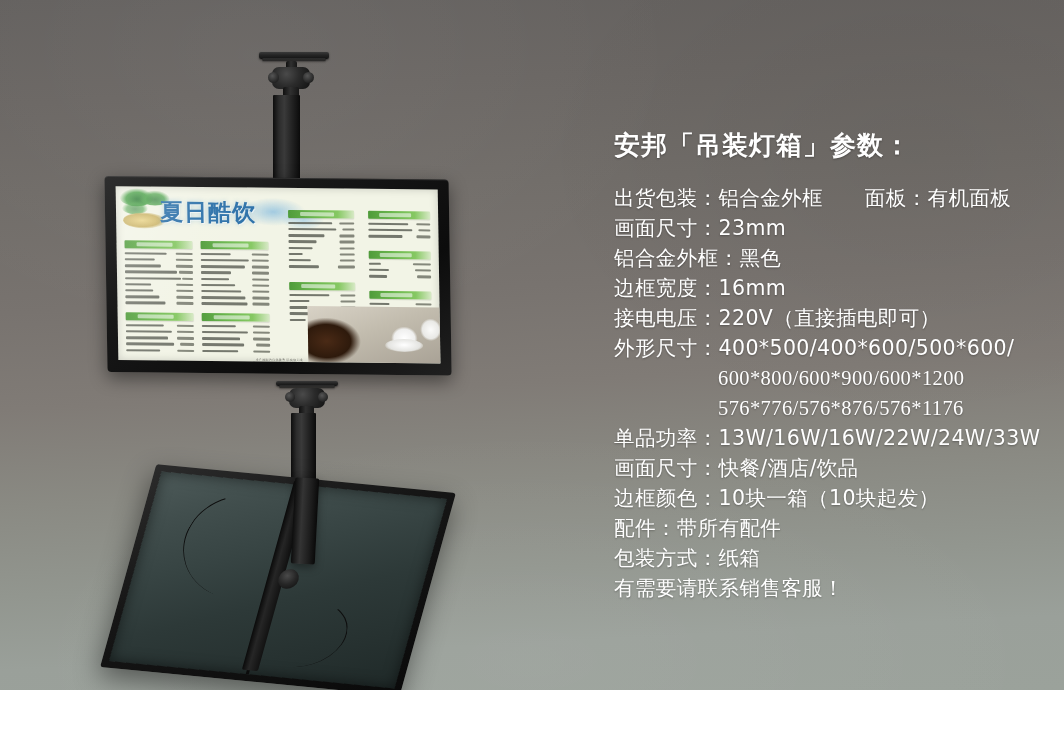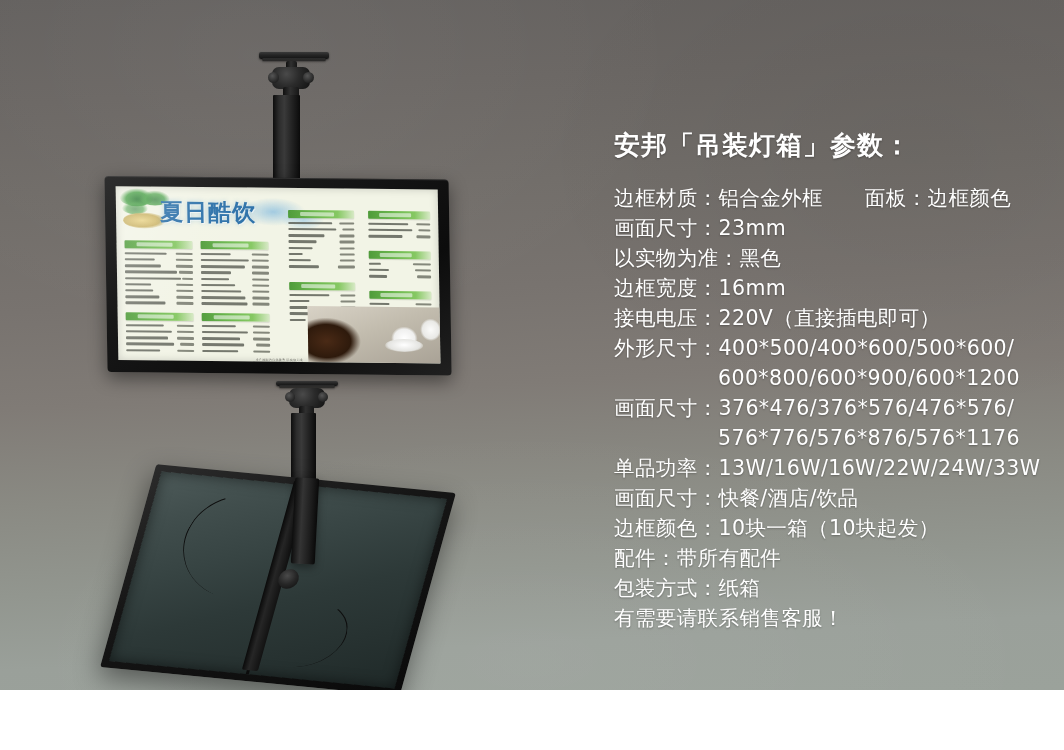--- a/index.html
+++ b/index.html
@@ -241,21 +241,21 @@
     letter-spacing:1px;
     margin-bottom:20px;
     white-space:nowrap;
   }
   .spec-line {
     font-size:20.5px;
     line-height:30px;
     letter-spacing:.4px;
     white-space:nowrap;
   }
-  .spec-line.indent { padding-left:104px; }
+  .spec-line.indent { padding-left:104px;font-family:Liberation Serif, serif; }
 </style>
 </head>
 <body>
 
 <div id="stage">
 
   <div>
     <div class="mount-plate" style="left:259px; top:52px; width:70px; height:7px;"></div>
     <div class="mount-plate" style="left:262px; top:58px; width:64px; height:3px; opacity:.75;"></div>
     <div class="mount-neck" style="left:286px; top:61px; width:11px; height:8px;"></div>
@@ -545,28 +545,27 @@
         <div class="rb-clamp" style="left:50%; top:44%; width:20px; height:20px;"></div>
       </div>
     </div>
   </div>
 
   <div class="rb-pole" style="left:293px; top:478px; width:24px; height:86px; transform:rotate(3deg);"></div>
 
   <div id="specs">
     <div id="spec-title">安邦「吊装灯箱」参数：</div>
     <div id="spec-list">
-        <div class="spec-line">边框材质：铝合金外框　　面板：边框颜色</div>
+        <div class="spec-line">出货包装：铝合金外框　　面板：有机面板</div>
         <div class="spec-line">画面尺寸：23mm</div>
-        <div class="spec-line">以实物为准：黑色</div>
+        <div class="spec-line">铝合金外框：黑色</div>
         <div class="spec-line">边框宽度：16mm</div>
         <div class="spec-line">接电电压：220V（直接插电即可）</div>
         <div class="spec-line">外形尺寸：400*500/400*600/500*600/</div>
         <div class="spec-line indent">600*800/600*900/600*1200</div>
-        <div class="spec-line">画面尺寸：376*476/376*576/476*576/</div>
         <div class="spec-line indent">576*776/576*876/576*1176</div>
         <div class="spec-line">单品功率：13W/16W/16W/22W/24W/33W</div>
         <div class="spec-line">画面尺寸：快餐/酒店/饮品</div>
         <div class="spec-line">边框颜色：10块一箱（10块起发）</div>
         <div class="spec-line">配件：带所有配件</div>
         <div class="spec-line">包装方式：纸箱</div>
         <div class="spec-line">有需要请联系销售客服！</div>
       </div>
   </div>
 

